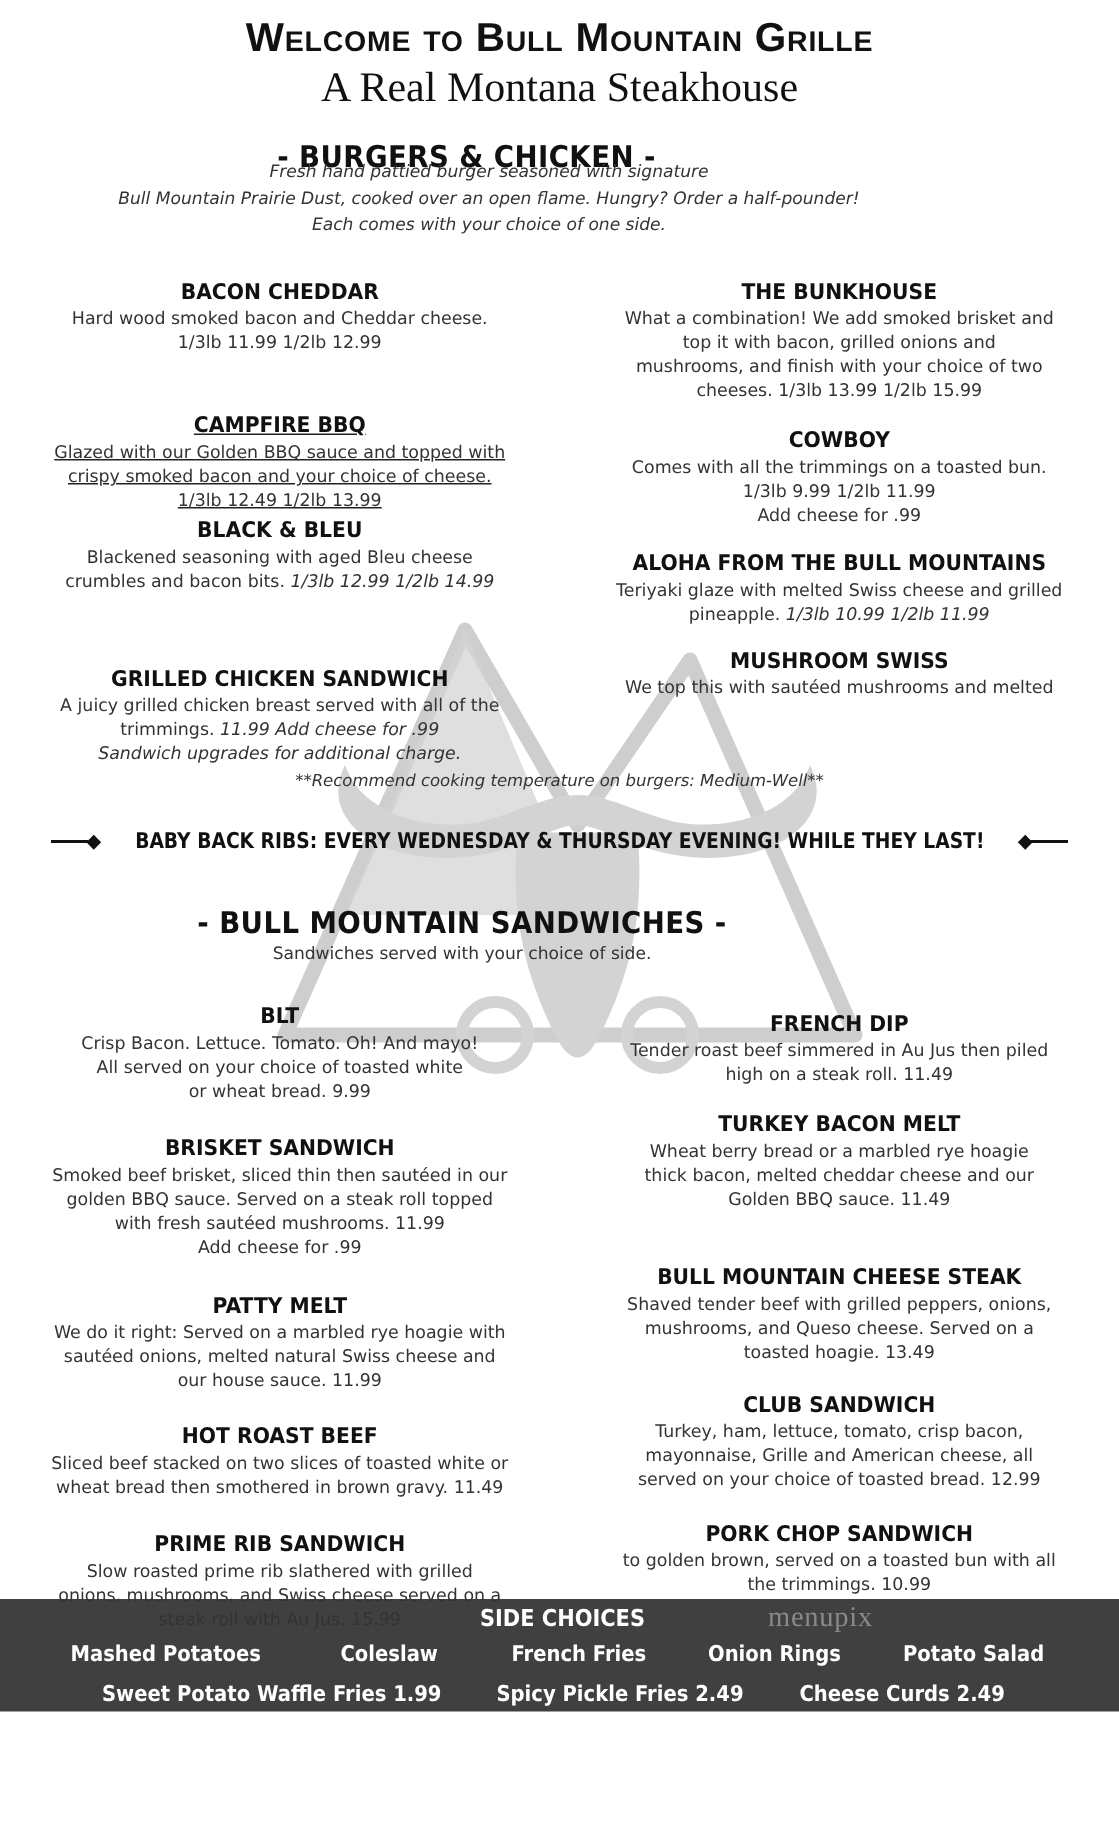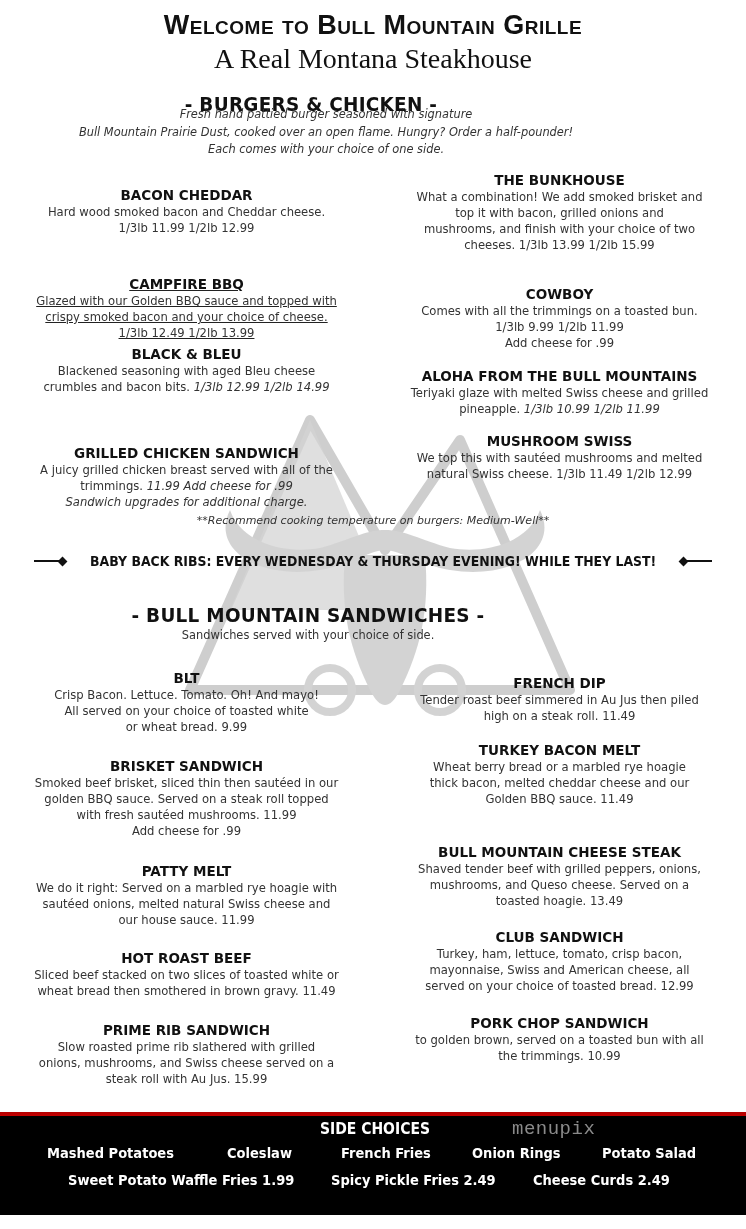--- a/index.html
+++ b/index.html
@@ -27,23 +27,23 @@
 
     .note { position: absolute; top: 514px; left: 0; width: 746px; text-align: center; font-style: italic; font-size: 11px; color: #333; }
     .ribs { position: absolute; top: 553px; left: 0; width: 746px; display: flex; align-items: center; justify-content: center; }
     .ribs-text { font-weight: bold; font-size: 14.5px; color: #111; transform: scaleX(0.86); white-space: nowrap; margin: 0 -22px; }
     .arrow { display: flex; align-items: center; width: 32px; height: 12px; }
     .arrow .line { height: 2px; background: #111; flex: 1; }
     .arrow .dia { width: 7px; height: 7px; background: #111; transform: rotate(45deg); }
 
     .footer-red { position: absolute; top: 1112px; left: 0; width: 746px; height: 18px; background: linear-gradient(#b40000, #d00000 40%, #a00000); }
     .footer-red .dash { position: absolute; left: 518px; top: 8px; width: 136px; border-top: 1px dashed #f3b5b5; }
-    .footer-black { position: absolute; top: 1116px; left: 0; width: 746px; height: 99px; background: #000000; }
+    .footer-black { position: absolute; top: 1066px; left: 0; width: 746px; height: 75px; background: #404040; }
     .sides-title { position: absolute; top: 4px; left: 300px; width: 150px; text-align: center; color: #fff; font-weight: bold; font-size: 15.5px; transform: scaleX(0.9); }
-    .brand { position: absolute; top: 2px; left: 512px; color: #8a8a8a; font-size: 19px; font-family: Liberation Mono, monospace; font-weight: normal; letter-spacing: 0.5px; }
+    .brand { position: absolute; top: 2px; left: 512px; color: #8a8a8a; font-size: 19px; font-family: Liberation Serif, serif; font-weight: normal; letter-spacing: 0.5px; }
     .sides-row { position: absolute; left: 0; width: 746px; color: #fff; font-weight: bold; font-size: 14.5px; }
     .sides-row span { position: absolute; white-space: nowrap; transform: scaleX(0.9); transform-origin: left center; }
   </style>
 </head>
 <body>
 
 <svg class="watermark" viewBox="0 0 420 330">
   <g fill="none" stroke="#8c8c8c" stroke-width="10">
     <polygon points="140,20 20,290 400,290 290,40 215,150" stroke-linejoin="round"></polygon>
   </g>
@@ -90,42 +90,41 @@
     </div>
     <div class="item" style="top:444px;">
       <div class="item-name">GRILLED CHICKEN SANDWICH</div>
       <div class="item-desc">A juicy grilled chicken breast served with all of the</div>
       <div class="item-desc"><span>trimmings.</span>  <span class="it">11.99    Add cheese for .99</span></div>
       <div class="item-desc it">Sandwich upgrades for additional charge.</div>
     </div>
   </div>
 
   <div class="col">
-    <div class="item" style="top:171px;">
+    <div class="item" style="top:186px;">
       <div class="item-name">THE BUNKHOUSE</div>
       <div class="item-desc">What a combination! We add smoked brisket and</div>
       <div class="item-desc">top it with bacon, grilled onions and</div>
       <div class="item-desc">mushrooms, and finish with your choice of two</div>
       <div class="item-desc">cheeses.  1/3lb  13.99    1/2lb  15.99</div>
     </div>
     <div class="item" style="top:285px;">
       <div class="item-name">COWBOY</div>
       <div class="item-desc">Comes with all the trimmings on a toasted bun.</div>
       <div class="item-desc">1/3lb  9.99    1/2lb  11.99</div>
       <div class="item-desc">Add cheese for .99</div>
     </div>
     <div class="item" style="top:367px;">
       <div class="item-name">ALOHA FROM THE BULL MOUNTAINS</div>
       <div class="item-desc">Teriyaki glaze with melted Swiss cheese and grilled</div>
       <div class="item-desc"><span>pineapple.</span>  <span class="it">1/3lb  10.99    1/2lb  11.99</span></div>
     </div>
     <div class="item" style="top:432px;">
       <div class="item-name">MUSHROOM SWISS</div>
       <div class="item-desc">We top this with sautéed mushrooms and melted</div>
-      <div class="item-desc">natural Swiss cheese.  1/3lb  11.49    1/2lb  12.99</div>
     </div>
   </div>
 </div>
 
 <div class="note layer">**Recommend cooking temperature on burgers: Medium-Well**</div>
 
 <div class="ribs layer">
   <div class="arrow">
       <div class="line"></div>
       <div class="dia"></div>
@@ -190,21 +189,21 @@
     </div>
     <div class="item" style="top:843px;">
       <div class="item-name">BULL MOUNTAIN CHEESE STEAK</div>
       <div class="item-desc">Shaved tender beef with grilled peppers, onions,</div>
       <div class="item-desc">mushrooms, and Queso cheese. Served on a</div>
       <div class="item-desc">toasted hoagie.  13.49</div>
     </div>
     <div class="item" style="top:928px;">
       <div class="item-name">CLUB SANDWICH</div>
       <div class="item-desc">Turkey, ham, lettuce, tomato, crisp bacon,</div>
-      <div class="item-desc">mayonnaise, Swiss and American cheese, all</div>
+      <div class="item-desc">mayonnaise, Grille and American cheese, all</div>
       <div class="item-desc">served on your choice of toasted bread.   12.99</div>
     </div>
     <div class="item" style="top:1014px;">
       <div class="item-name">PORK CHOP SANDWICH</div>
       <div class="item-desc">to golden brown, served on a toasted bun with all</div>
       <div class="item-desc">the trimmings.  10.99</div>
     </div>
   </div>
 </div>
 

